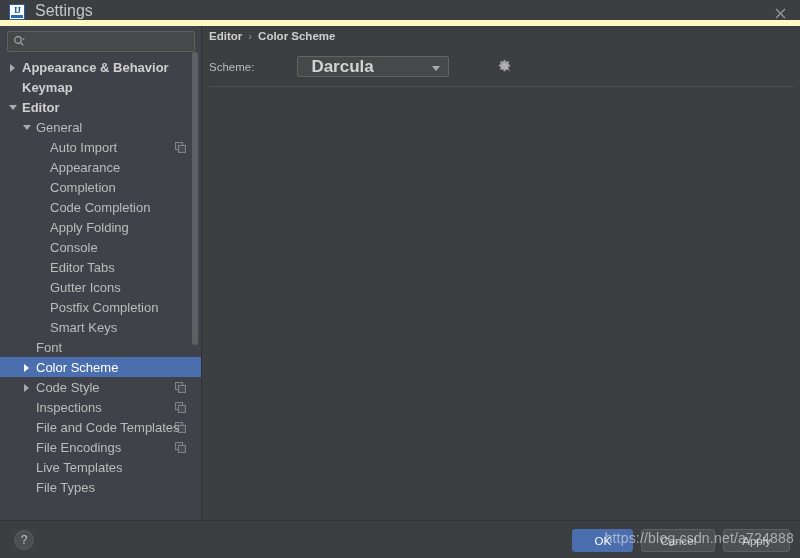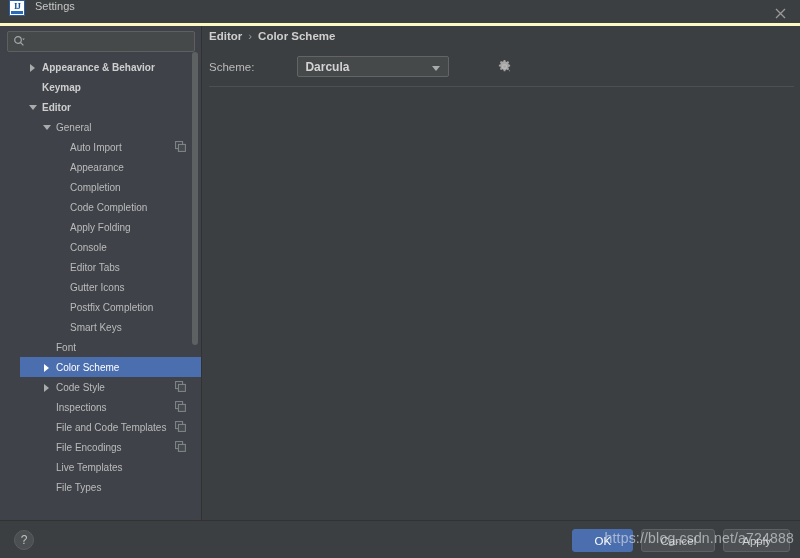--- a/index.html
+++ b/index.html
@@ -22,22 +22,22 @@
     font-size: 11px;
   }
 
   
   .titlebar {
     position: absolute;
     left: 0; top: 0;
     width: 800px; height: 26px;
     background: #3c3f41;
     display: flex;
-    align-items: flex-start;
-    border-bottom: 3px solid #fef9c3;
+    align-items: flex-end;
+    border-bottom: 6px solid #fef9c3;
   }
   .titlebar-icon {
     width: 16px; height: 16px;
     margin-left: 9px;
     position: relative;
     background: #ffffff;
     border: 1px solid #2b5ca8;
     border-radius: 1px;
     display: flex; align-items: flex-end; justify-content: center;
   }
@@ -53,21 +53,21 @@
     font-size: 9px;
     font-weight: bold;
     color: #14559b;
     line-height: 11px;
     position: relative;
     top: -3px;
     letter-spacing: -1px;
   }
   .titlebar-title {
     margin-left: 10px;
-    font-size: 11px;
+    font-size: 16px;
     color: #c6c6c6;
   }
   .titlebar-close {
     position: absolute;
     right: 0; top: 0;
     width: 40px; height: 26px;
     display: flex; align-items: center; justify-content: center;
     color: #9a9a9a;
   }
   .titlebar-close svg { display: block; }
@@ -118,24 +118,23 @@
     bottom: 0;
     overflow: hidden;
   }
 
   .tree-row {
     position: relative;
     height: 20px;
     display: flex;
     align-items: center;
     color: #bbbbbb;
-    font-size: 10px;
+    font-size: 13px;
     white-space: nowrap;
     padding-right: 10px;
-    margin-left: 20px;
   }
   .tree-row.selected {
     background: #4b6eaf;
     color: #ffffff;
   }
   .tree-row.bold { font-weight: bold; color: #cfcfcf; }
 
   .twisty {
     width: 11px; height: 11px;
     flex: 0 0 11px;
@@ -225,22 +224,22 @@
   .combo {
     position: relative;
     width: 152px; height: 21px;
     background: #45494a;
     border: 1px solid #646464;
     border-radius: 2px;
     display: flex;
     align-items: center;
   }
   .combo-value {
-    margin-left: 7px;
-    font-size: 12px;
+    margin-left: 13px;
+    font-size: 17px;
     font-weight: bold;
     color: #d3d3d3;
   }
   .combo-arrow {
     position: absolute;
     right: 8px; top: 9px;
     border-top: 5px solid #a9abad;
     border-left: 4px solid transparent;
     border-right: 4px solid transparent;
   }

